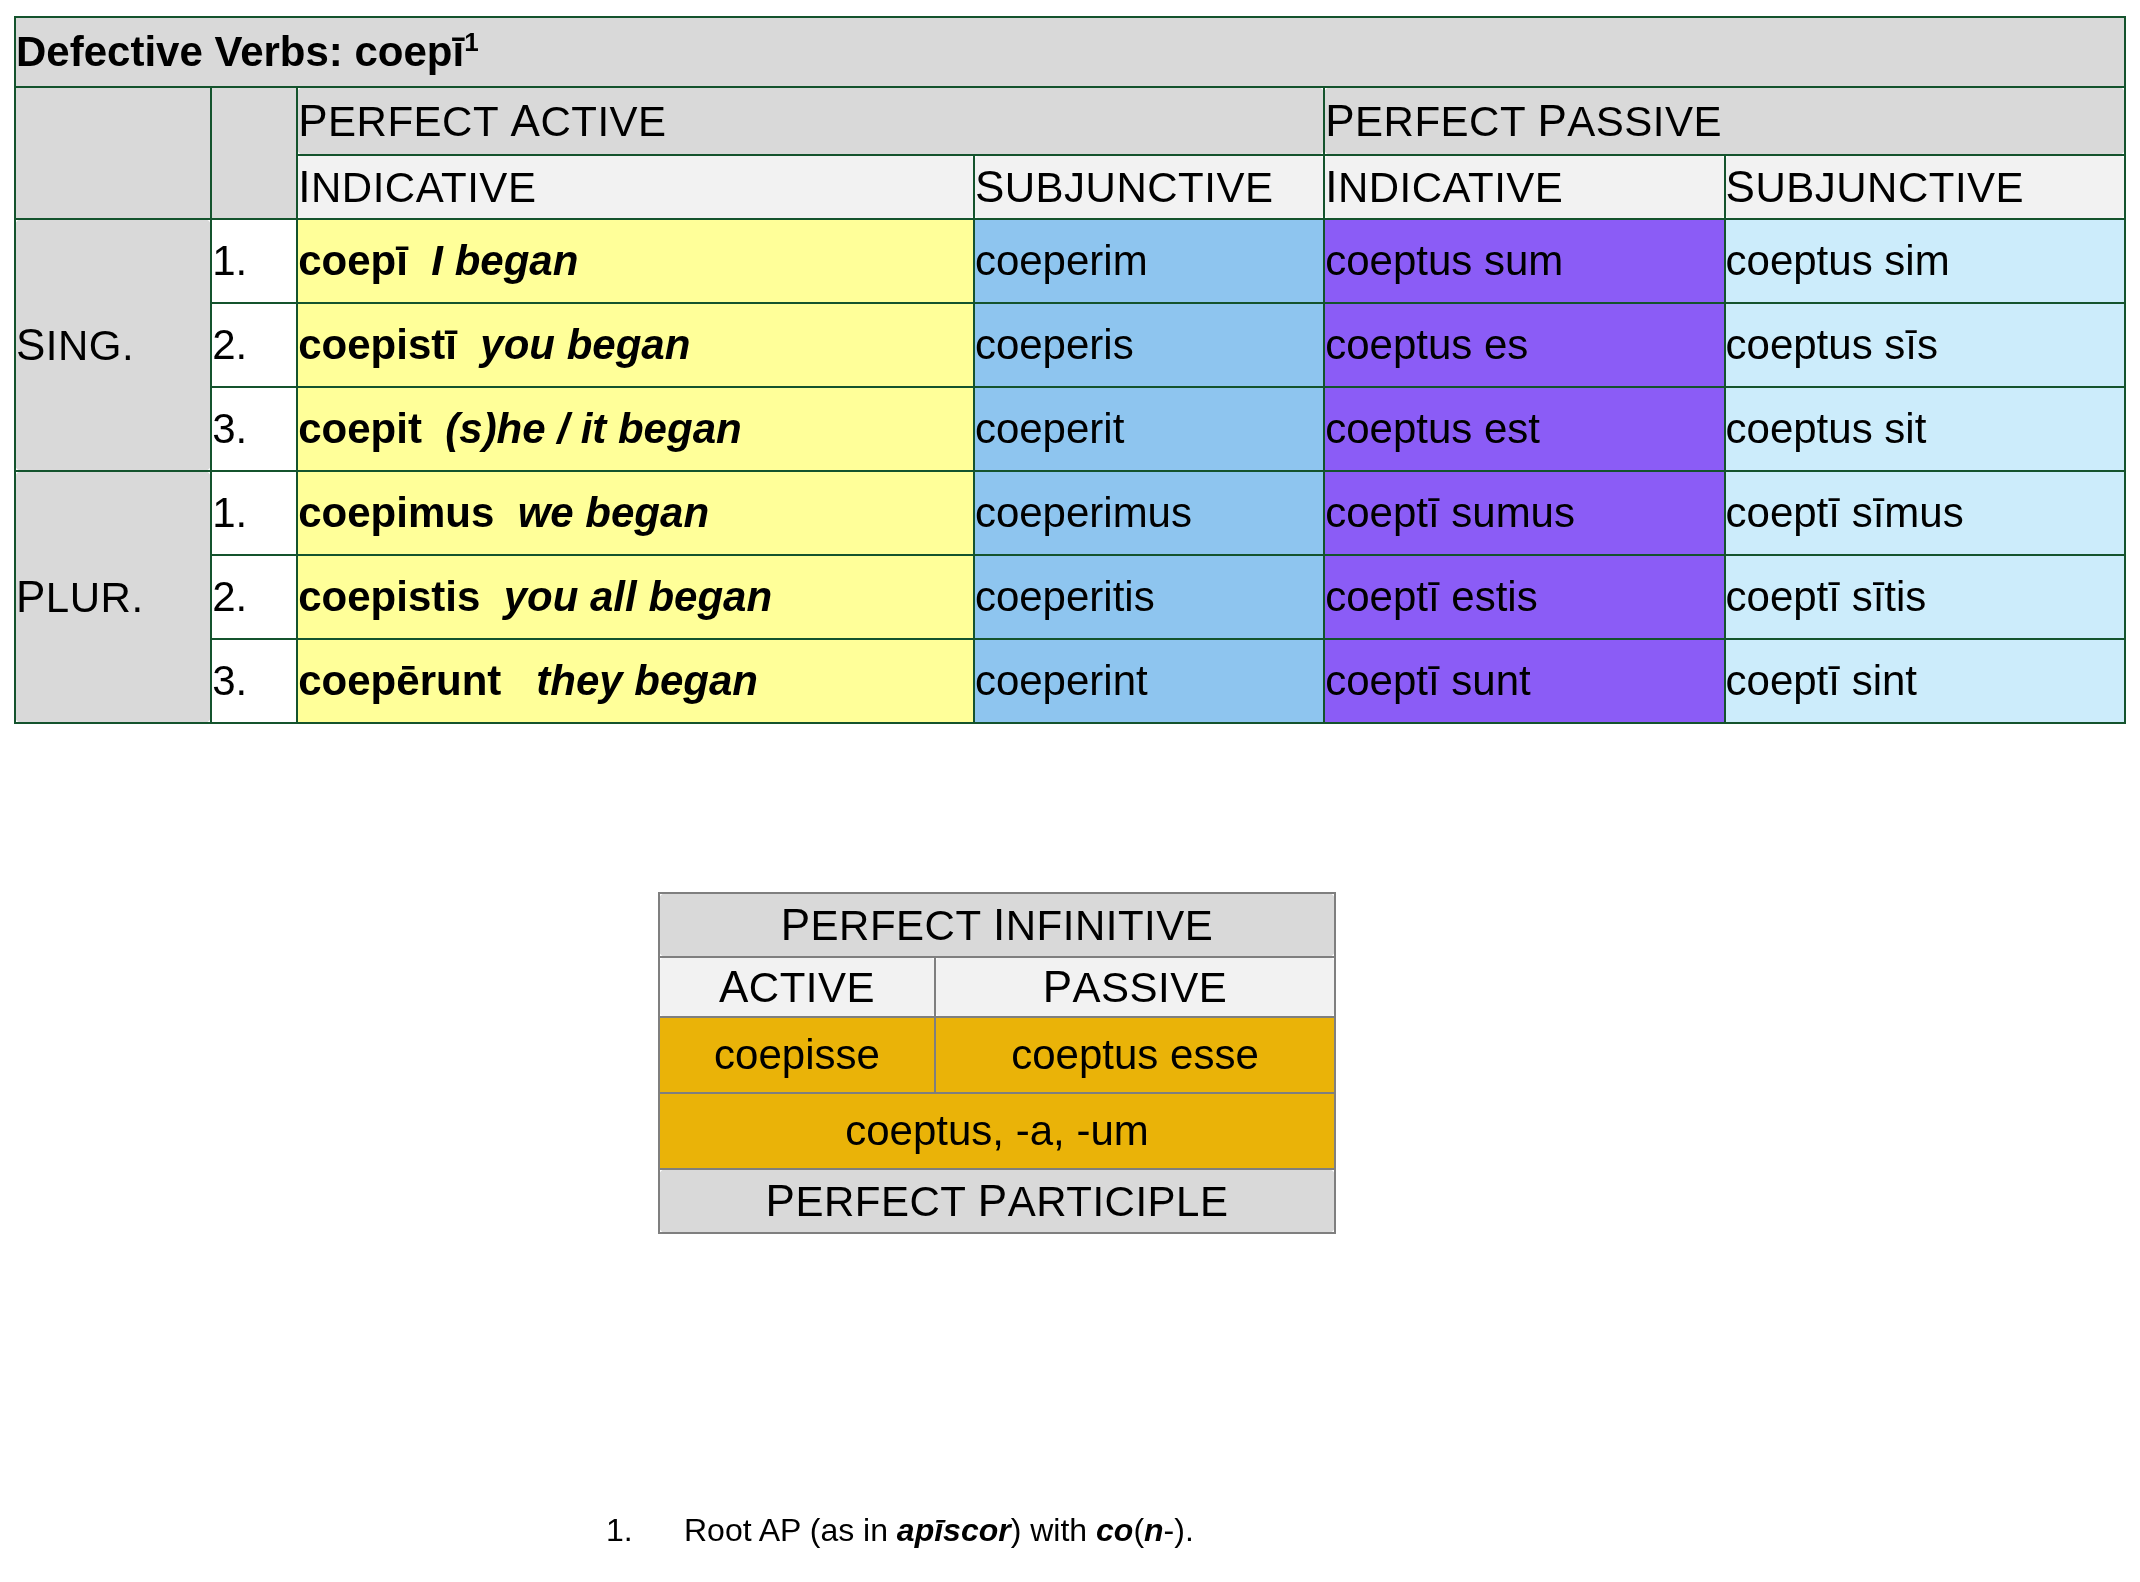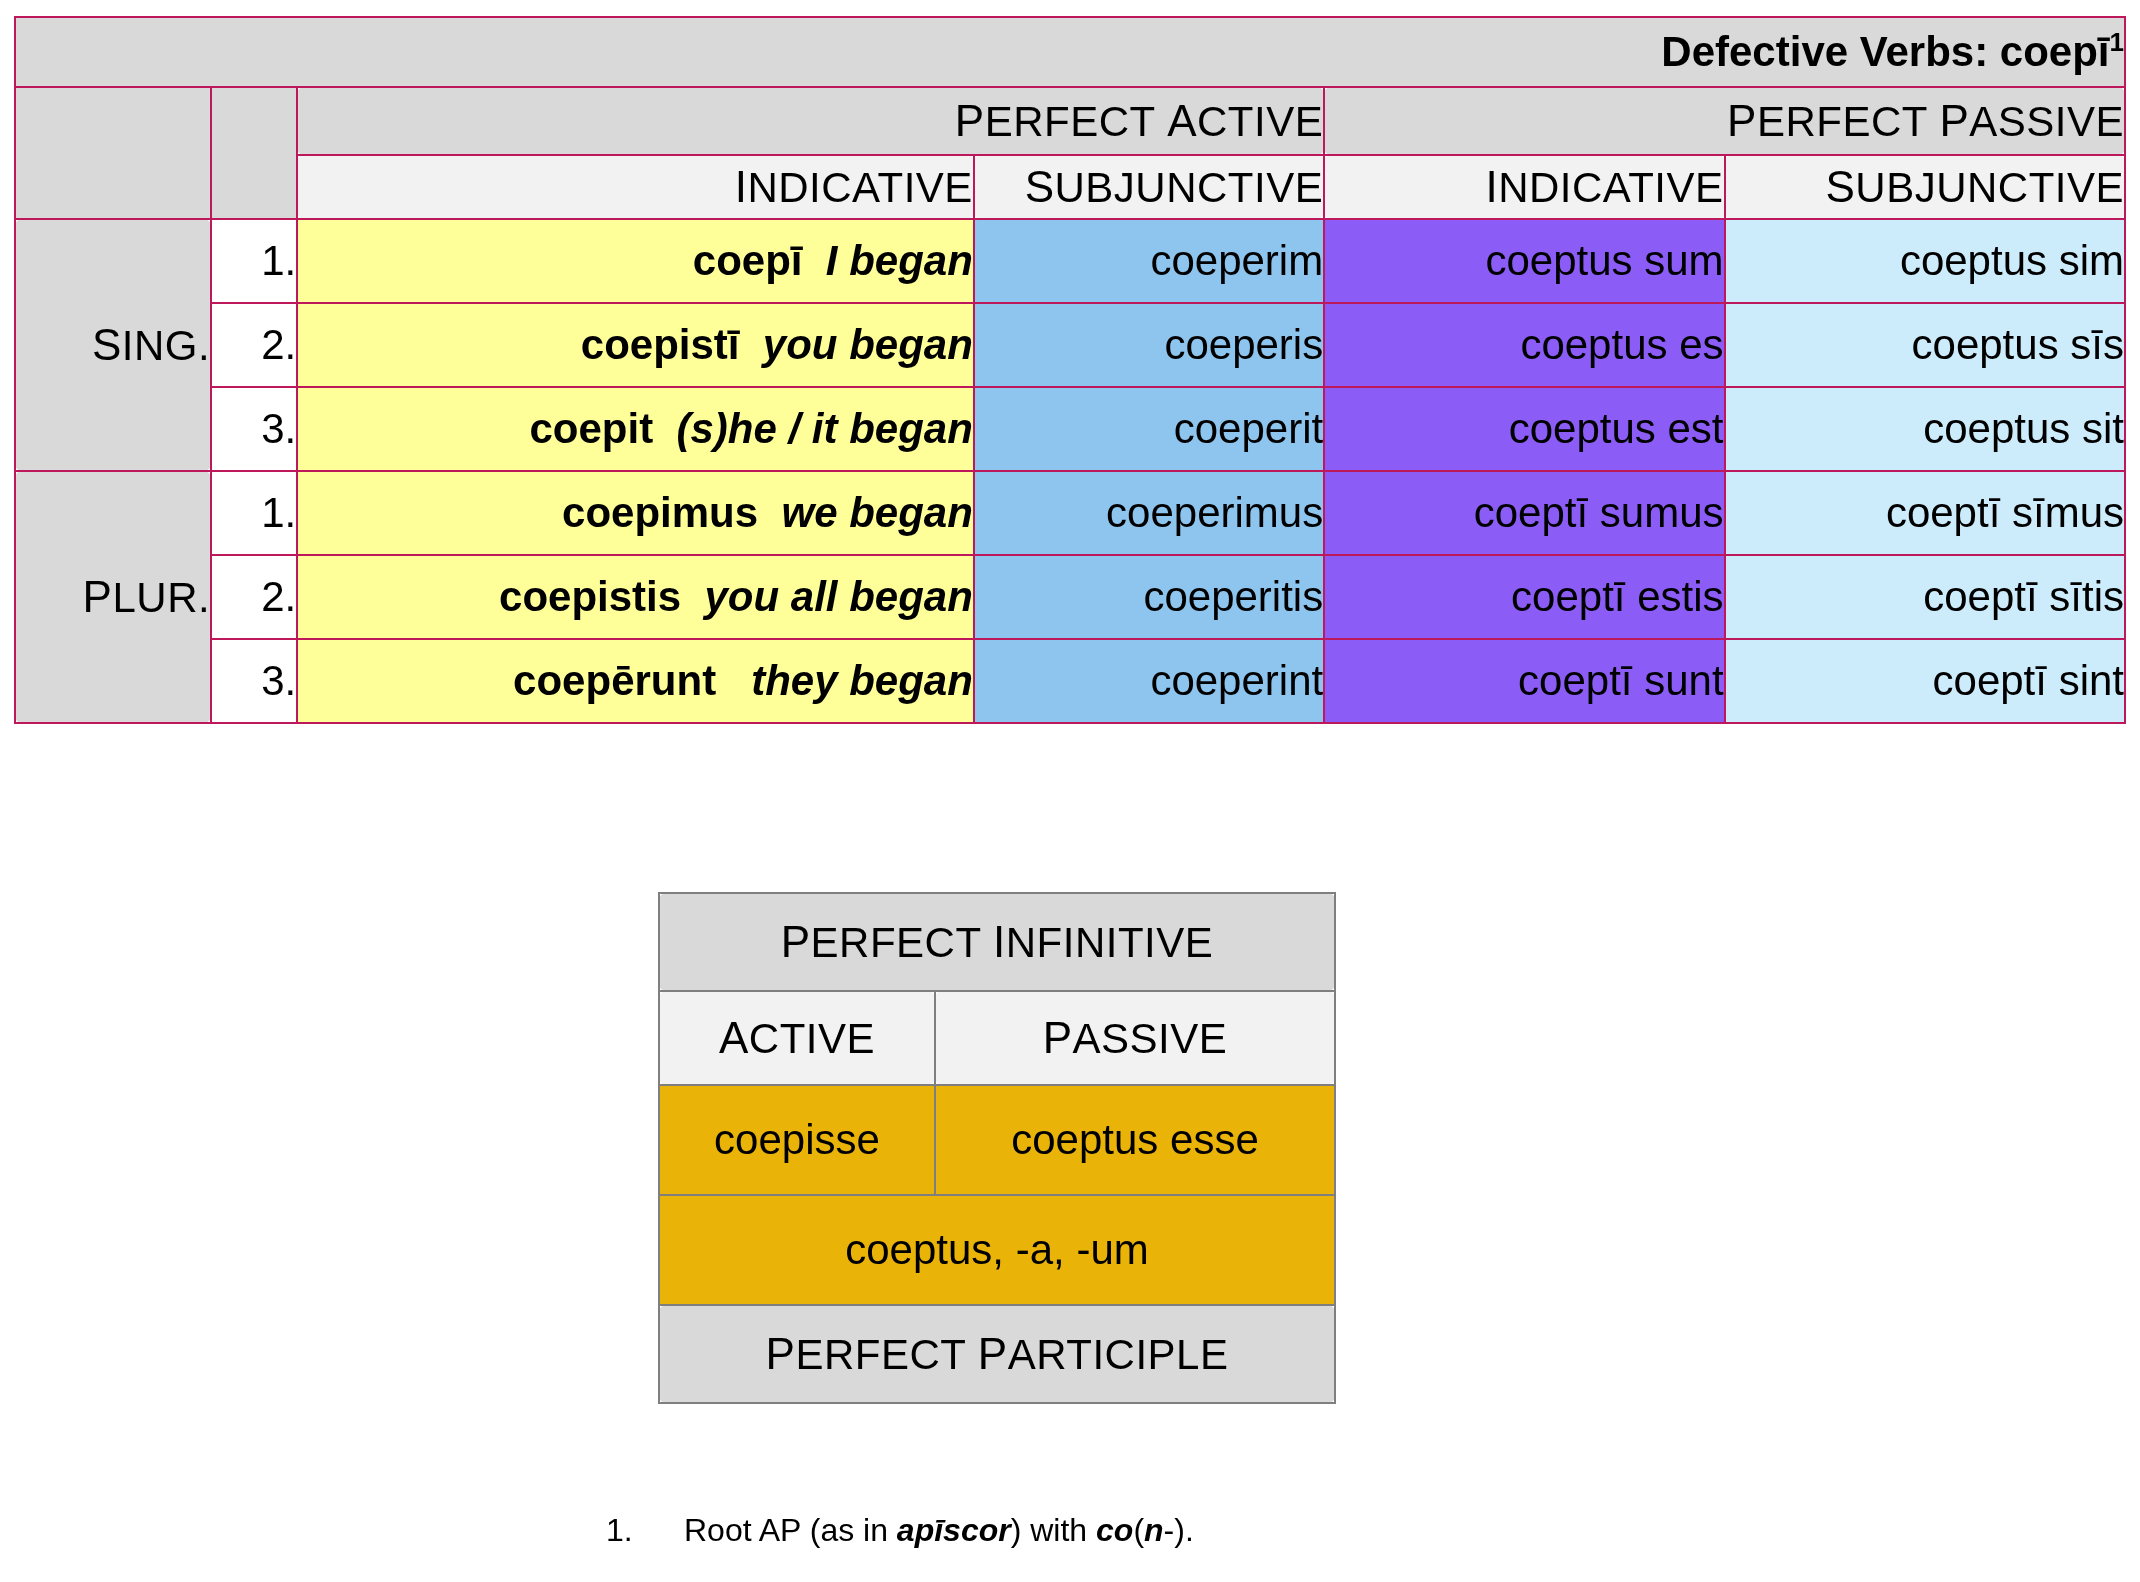--- a/index.html
+++ b/index.html
@@ -22,23 +22,23 @@
     left: 14px;
     top: 16px;
     width: 2112px;
   }
   table.grid {
     border-collapse: collapse;
     table-layout: fixed;
     width: 100%;
   }
   table.grid td {
-    border: 2px solid #be185d;
+    border: 2px solid #14532d;
     padding: 0;
-    text-align: right;
+    text-align: left;
     vertical-align: middle;
     font-size: 42px;
     line-height: 1.05;
     white-space: nowrap;
   }
 
   .title-cell {
     background: #d9d9d9;
     font-weight: bold;
     font-size: 46px;
@@ -112,21 +112,21 @@
   table.inf {
     border-collapse: collapse;
     table-layout: fixed;
     width: 100%;
   }
   table.inf td {
     border: 2px solid #7f7f7f;
     text-align: center;
     vertical-align: middle;
     font-size: 42px;
-    padding: 17px;
+    padding: 0;
     white-space: nowrap;
   }
   .inf-head {
     background: #d9d9d9;
     height: 62px;
   }
   .inf-sub {
     background: #f2f2f2;
     height: 58px;
   }

